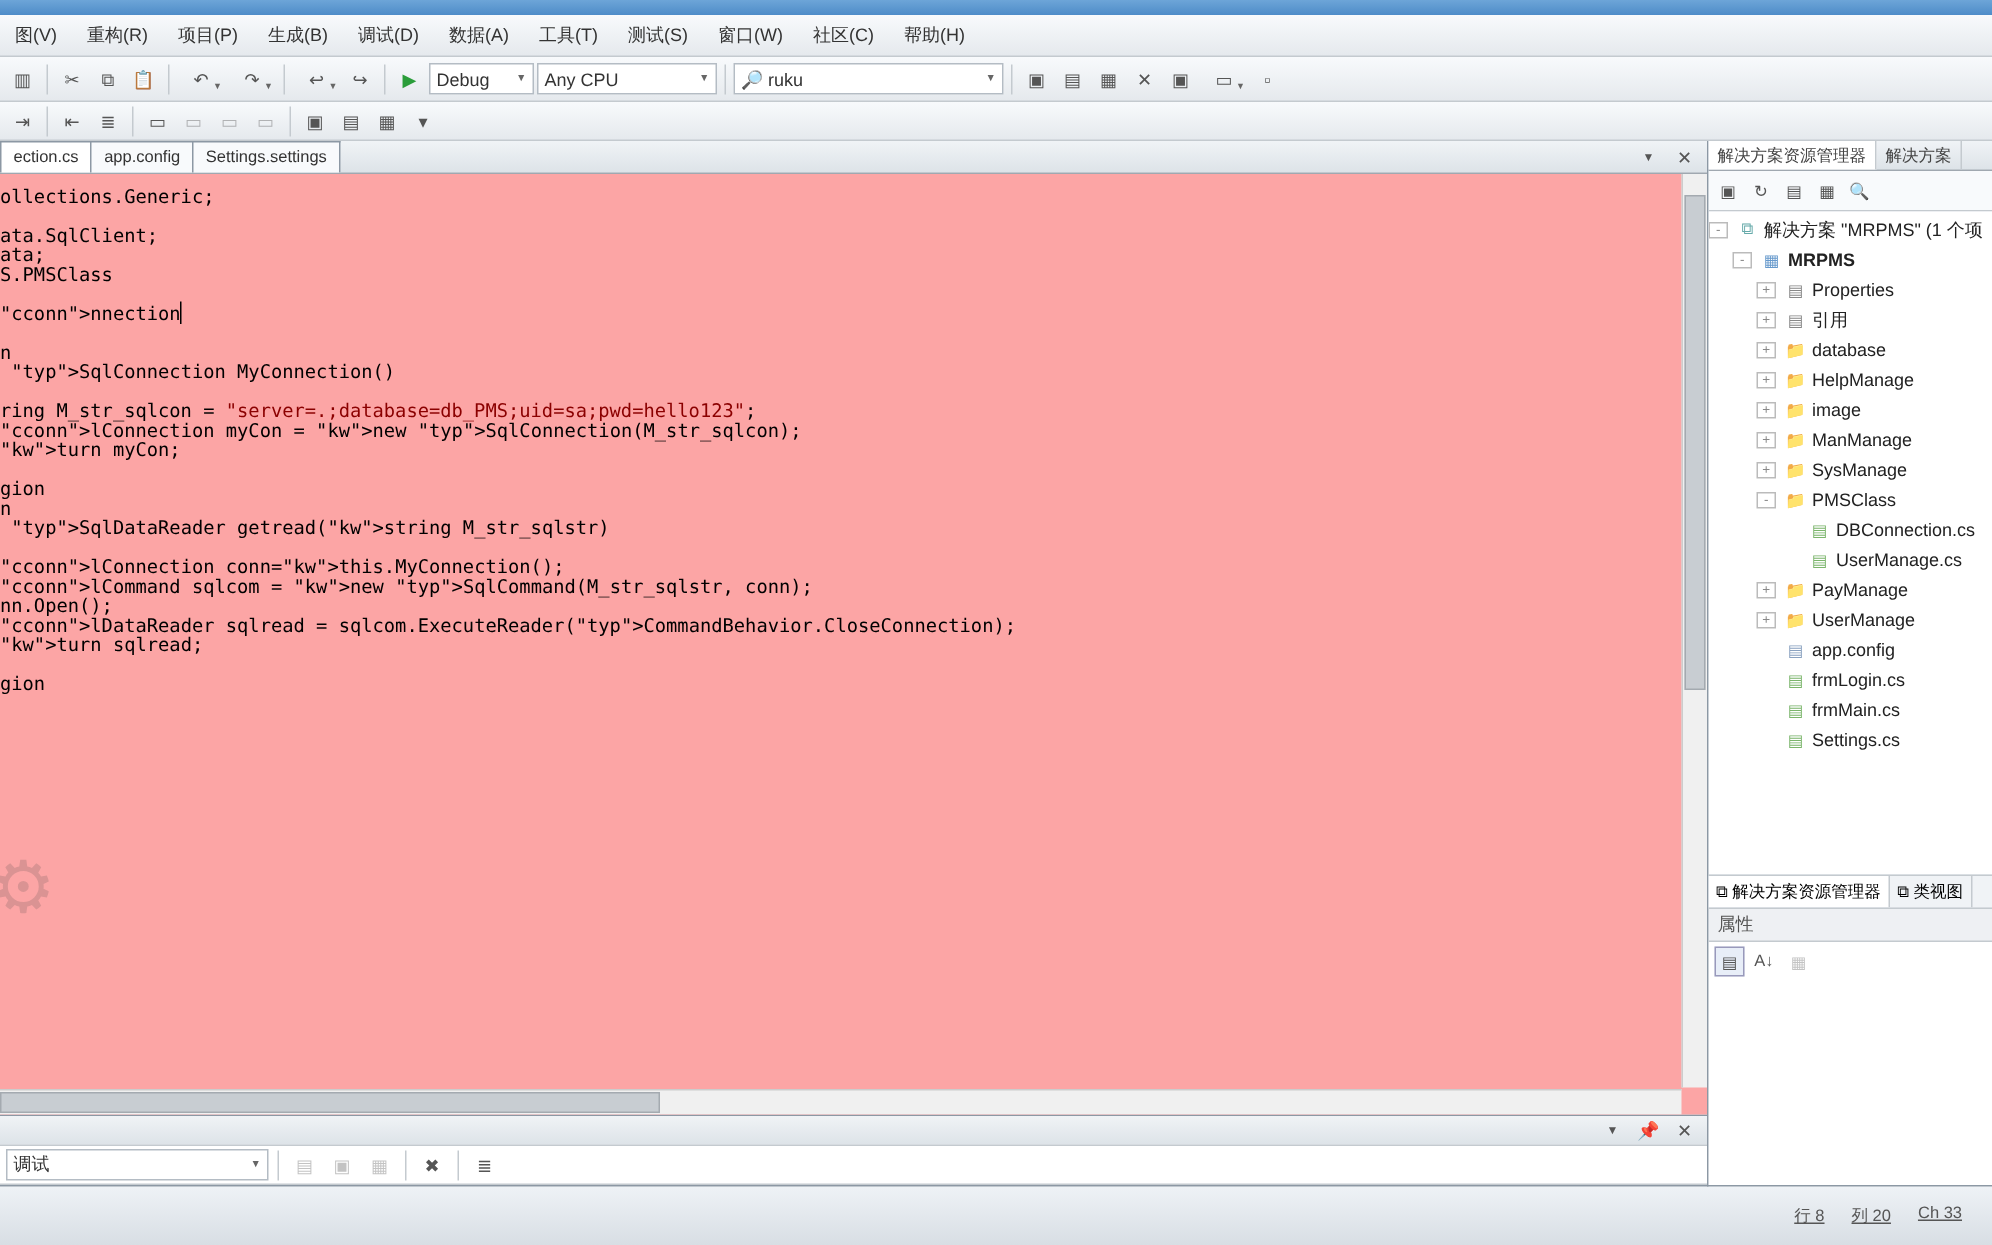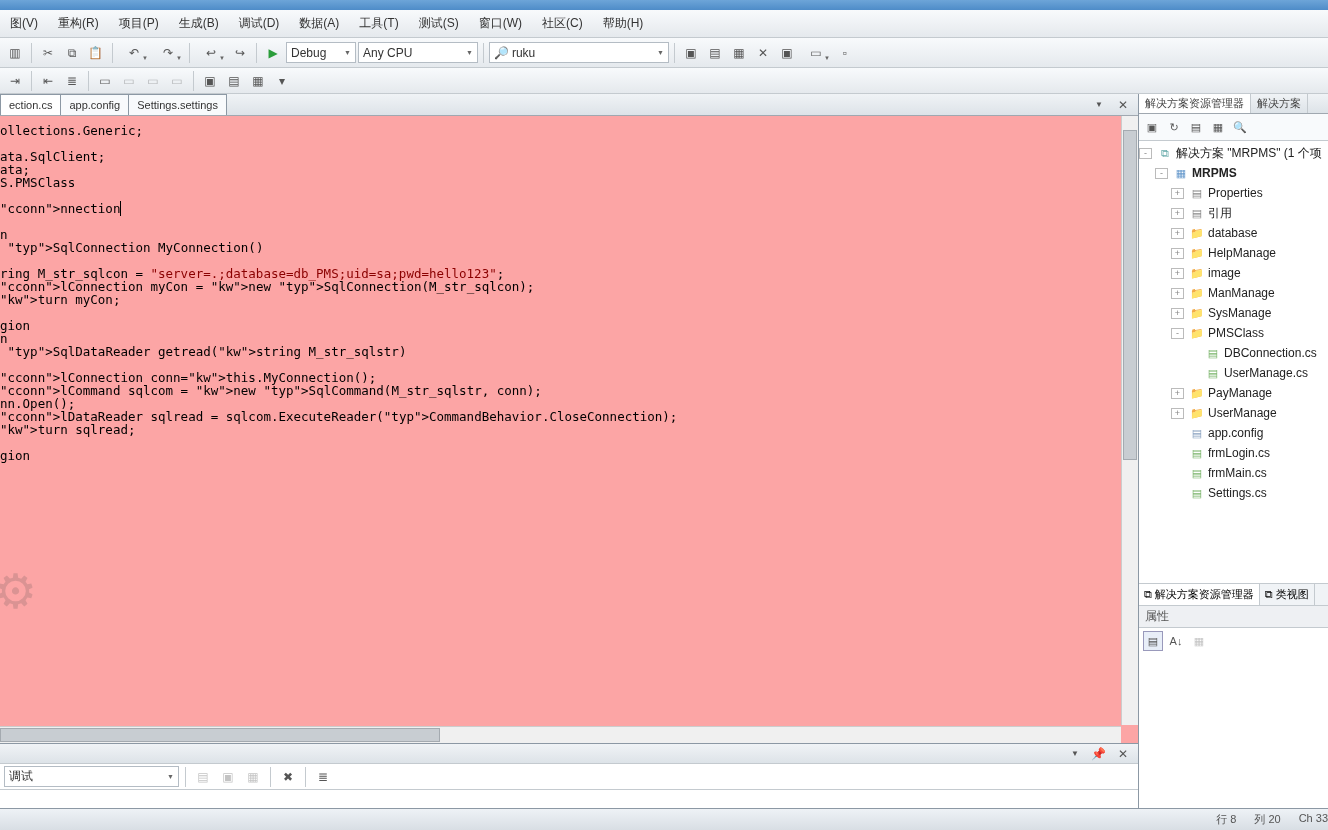--- a/index.html
+++ b/index.html
@@ -191,29 +191,30 @@
   .cs { color:#7bb56b; }
   .cfg { color:#8aa2c0; }
   .sln-tabs { display:flex; border-top:1px solid #c4cacf; background:#f0f3f6; height:22px; font-size:11px; }
   .sln-tab { padding:3px 5px; border-right:1px solid #c4cacf; display:flex; align-items:center; gap:3px; overflow:hidden; }
   .sln-tab.active { background:#fff; }
   .props-title { padding:2px 6px; background:#eef0f3; border-top:1px solid #c4cacf; border-bottom:1px solid #c4cacf; color:#555; }
   .props-body { background:#fff; flex:0 0 170px; }
   .status-bar {
     position:absolute;
     left:0; right:0; bottom:0;
-    height:22px;
+    height:40px;
     background:linear-gradient(#eef2f6,#d8dee4);
     border-top:1px solid #8c98a4;
     display:flex;
     align-items:center;
-    padding:0 0;
+    padding:0 20px;
     font-size:11px;
     color:#555;
     gap:12px;
+    text-decoration:underline;
   }
   .status-right { margin-left:auto; display:flex; gap:18px; }
   .str { color:#8b0000; }
   .watermark {
     position:absolute;
     left:-6px;
     bottom:120px;
     width:50px;
     height:60px;
     opacity:.18;

